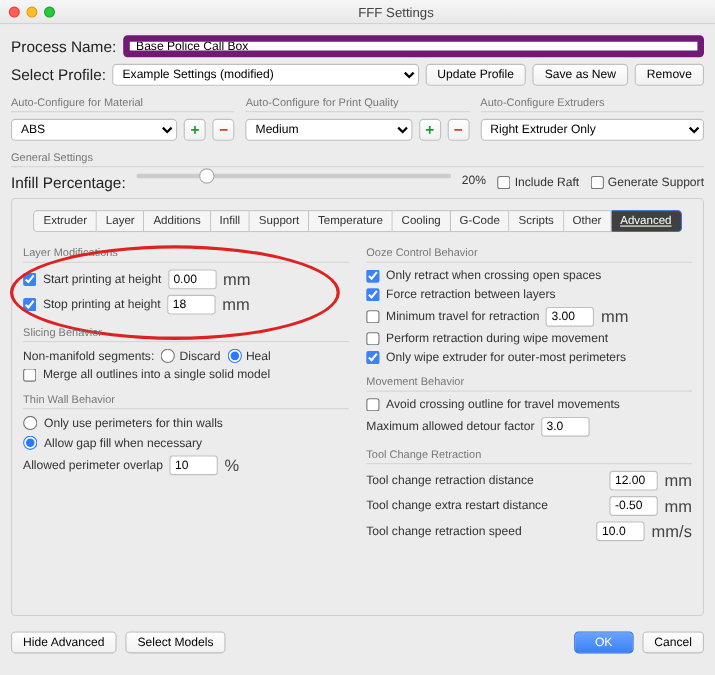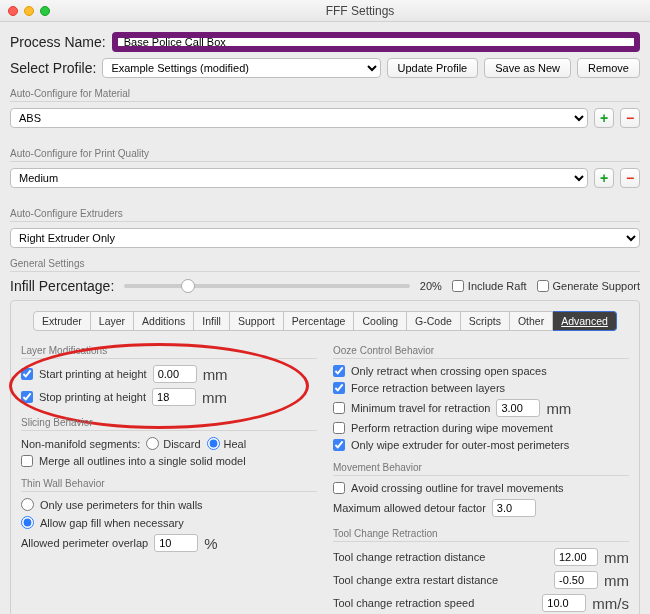--- a/index.html
+++ b/index.html
@@ -15,23 +15,23 @@
   .row { display:flex; align-items:center; gap:6px; margin-bottom:6px; }
   label.lbl { font-size:14px; color:#222; white-space:nowrap; }
   input[type=text].field { flex:1; height:20px; border:6px solid #701a75; border-radius:4px; background:#fff; padding:0 6px; font-size:11px; }
   select.sel { flex:1; height:20px; border:1px solid #bfbfbf; border-radius:4px; background:#fff; font-size:11px; padding:0 4px; }
   .btn { height:20px; padding:0 10px; border:1px solid #c0c0c0; border-radius:4px; background:linear-gradient(#fefefe,#f1f1f1); font-size:11px; cursor:pointer; white-space:nowrap; }
   .icnbtn { width:20px; height:20px; border:1px solid #c0c0c0; border-radius:4px; background:linear-gradient(#fefefe,#f1f1f1); display:flex; align-items:center; justify-content:center; cursor:pointer; }
   .plus { color:#17a125; font-weight:bold; font-size:14px; line-height:1;}
   .minus { color:#d32; font-weight:bold; font-size:14px; line-height:1;}
   .group { margin-top:4px; }
   .group-title { font-size:10px; color:#777; border-bottom:1px solid #d5d5d5; margin-bottom:6px; padding-bottom:2px;}
-  .triple { display:flex; gap:10px;flex-direction:column; }
+  .triple { display:flex; gap:10px; }
   .triple > div { flex:1; }
-  .slider-row { display:flex; align-items:center; gap:10px; }
+  .slider-row { display:flex; gap:10px; }
   .slider { flex:1; height:4px; background:#ccc; border-radius:2px; position:relative; }
   .slider .thumb { position:absolute; top:-5px; width:14px; height:14px; background:#fff; border:1px solid #aaa; border-radius:50%; }
   .chk { display:flex; align-items:center; gap:4px; font-size:11px; }
   input[type=checkbox] { width:12px; height:12px; accent-color:#3b82f6;}
   input[type=radio] { accent-color:#2979ff; }
   .tabs-wrap { background:#fff; border:1px solid #d0d0d0; border-radius:4px; margin-top:6px; padding:8px 10px 10px 10px; min-height:380px; background:#ececec;}
   .tabs { display:flex; justify-content:center; gap:0; margin:2px 0 8px 0; }
   .tab { padding:3px 8px; border:1px solid #c5c5c5; background:#f5f5f5; font-size:10.5px; cursor:pointer; }
   .tab:first-child{border-radius:4px 0 0 4px;}
   .tab:last-child{border-radius:0 4px 4px 0;}
@@ -126,21 +126,21 @@
     </div>
   </div>
 
   <div class="tabs-wrap">
     <div class="tabs">
       <div class="tab">Extruder</div>
       <div class="tab">Layer</div>
       <div class="tab">Additions</div>
       <div class="tab">Infill</div>
       <div class="tab">Support</div>
-      <div class="tab">Percentage</div>
+      <div class="tab">Temperature</div>
       <div class="tab">Cooling</div>
       <div class="tab">G-Code</div>
       <div class="tab">Scripts</div>
       <div class="tab">Other</div>
       <div class="tab active">Advanced</div>
     </div>
 
     <div class="cols">
       <div class="col">
         <fieldset>

